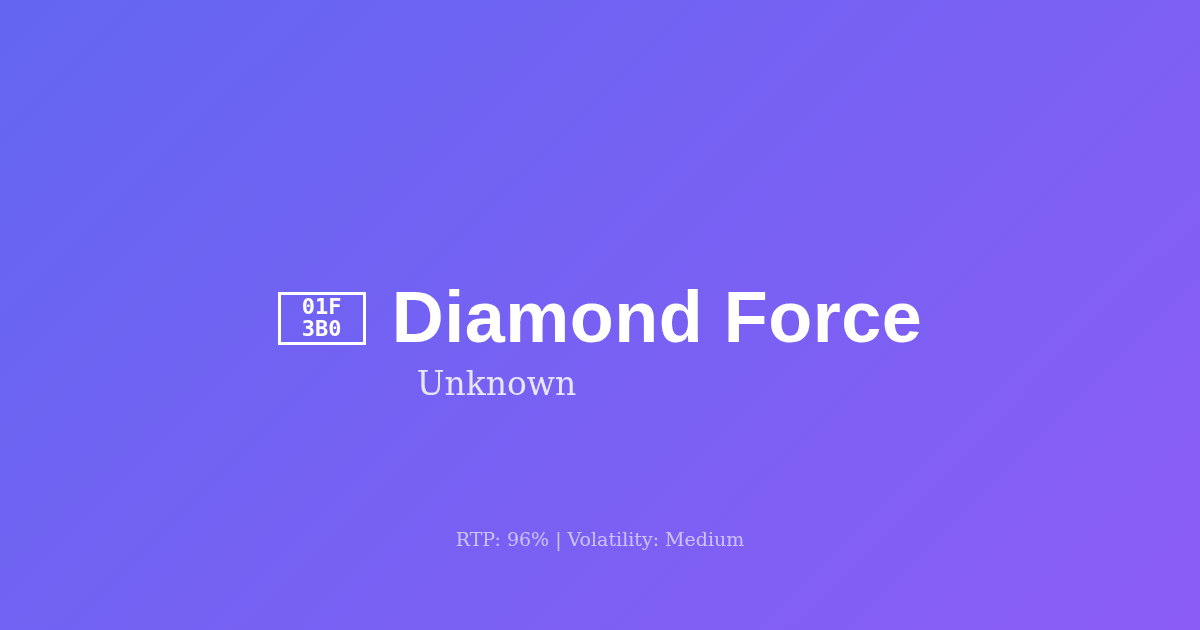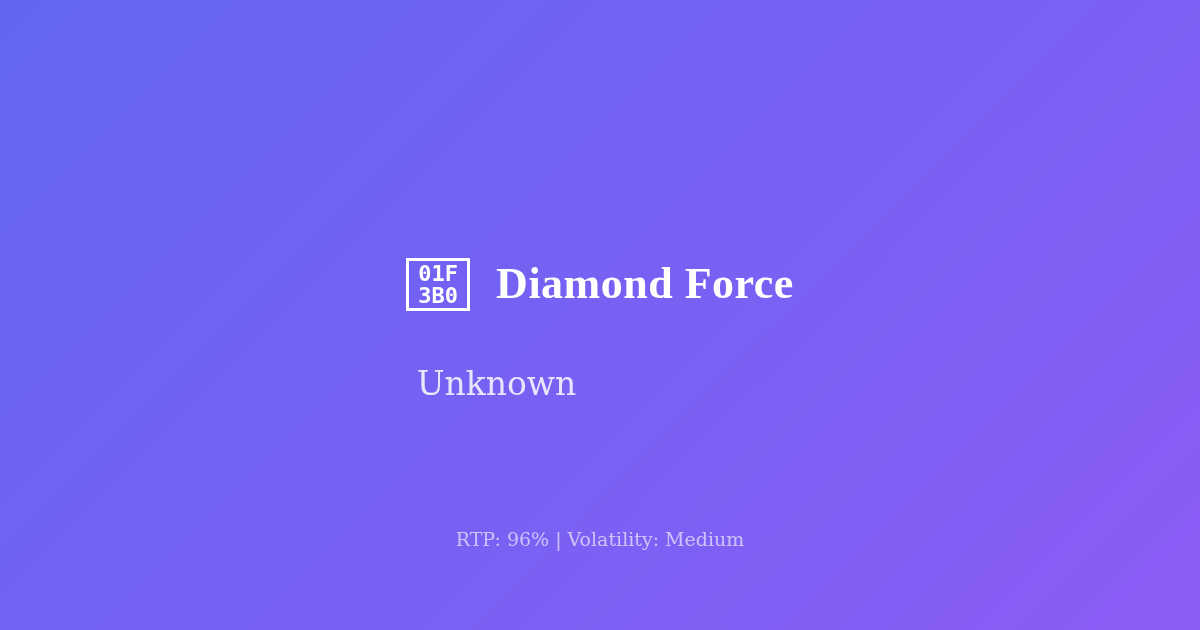--- a/index.html
+++ b/index.html
@@ -36,21 +36,21 @@
     width: 1200px;
     display: flex;
     flex-direction: row;
     align-items: center;
     justify-content: center;
     gap: 26px;
   }
 
   
   .tofu-glyph {
-    width: 64px;
+    width: 88px;
     height: 53px;
     box-sizing: border-box;
     border: 3px solid #ffffff;
     display: flex;
     flex-direction: column;
     align-items: center;
     justify-content: center;
     flex: none;
     line-height: 1;
   }
@@ -59,22 +59,22 @@
     font-family: "DejaVu Sans Mono", "Liberation Mono", monospace;
     font-size: 22px;
     font-weight: 700;
     line-height: 22px;
     letter-spacing: 0px;
     color: #ffffff;
     white-space: pre;
   }
 
   .game-title {
-    font-family: Liberation Serif, serif;
-    font-size: 44px;
+    font-family: Liberation Sans, sans-serif;
+    font-size: 72px;
     font-weight: 700;
     color: #ffffff;
     line-height: 1.05;
     white-space: nowrap;
     letter-spacing: 0.5px;
   }
 
   
   .provider {
     position: absolute;

